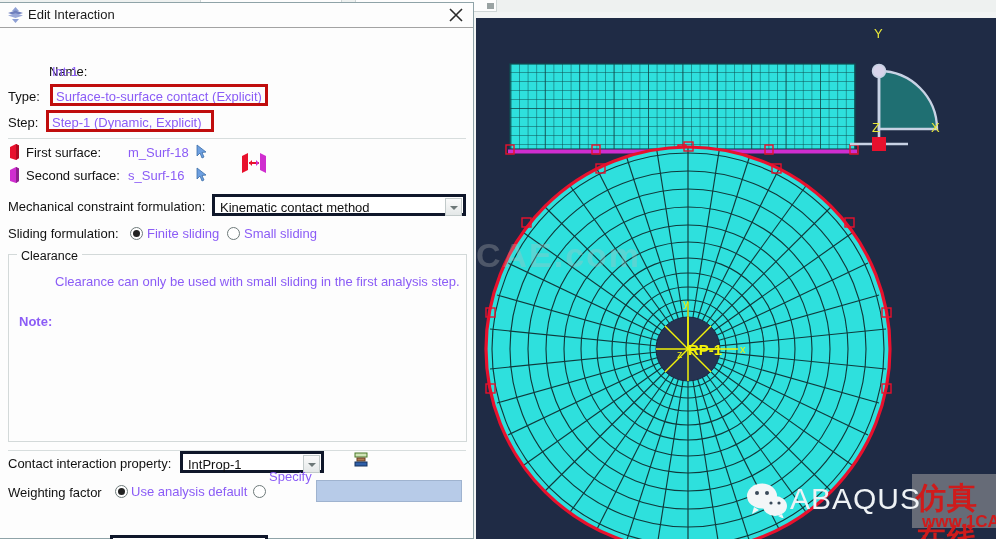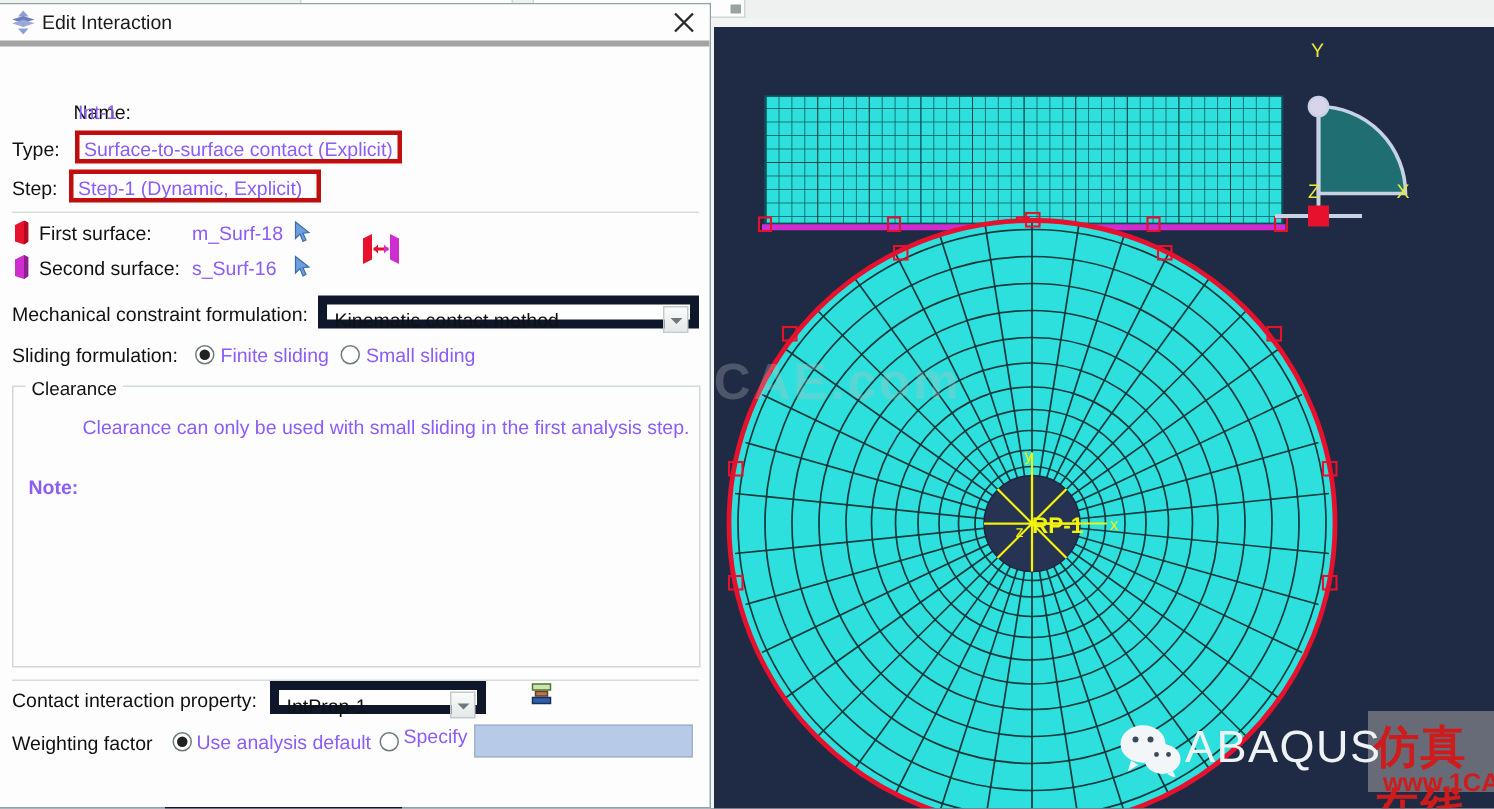--- a/index.html
+++ b/index.html
@@ -52,21 +52,21 @@
     position:absolute;left:166px;top:4px;width:162px;height:54px;background:rgba(160,160,160,0.55);
   }
 
   
   .dialog{
     position:absolute;left:0px;top:2px;width:474px;height:537px;
     background:#fdfdfd;border:1px solid #8fa3a8;border-left:none;
     box-sizing:border-box;
   }
   .title-bar{
-    position:relative;height:24px;background:#fdfdfd;border-bottom:4px solid #a3a3a3;padding-left:24px;
+    position:relative;height:24px;background:#fdfdfd;border-bottom:1px solid #a3a3a3;padding-left:24px;
   }
   .title-icon{position:absolute;left:7px;top:4px;width:17px;height:16px;}
   .title-text{
     position:absolute;left:28px;top:4px;font-size:13px;color:#1a1a1a;
   }
   .close-btn{
     position:absolute;right:8px;top:3px;width:18px;height:18px;cursor:default;
   }
   .close-btn svg{display:block;}
 
@@ -82,21 +82,21 @@
   .sep{position:absolute;left:8px;width:458px;height:1px;background:#d7dddd;}
 
   .swatch{position:absolute;width:9px;height:17px;}
 
   .cursor-ico{position:absolute;width:13px;height:15px;}
 
   .pair-ico{position:absolute;width:28px;height:22px;}
 
   .combo{
     position:absolute;box-sizing:border-box;
-    background:#fff;border:6px solid #0f172a;height:22px;
+    background:#fff;border:3px solid #0f172a;height:22px;
     font-size:13px;color:#111;
   }
   .combo .val{position:absolute;left:5px;top:3px;}
   .combo .arrow{
     position:absolute;right:1px;top:1px;width:17px;height:18px;
     background:linear-gradient(#fbfbfb,#e4e8e8);border:1px solid #c2caca;box-sizing:border-box;
   }
   .combo .arrow:after{
     content:"";position:absolute;left:4px;top:7px;
     border-left:4px solid transparent;border-right:4px solid transparent;
@@ -382,21 +382,21 @@
       <svg class="stack-ico" style="left:353px;top:424px;" viewBox="0 0 16 16">
         <rect x="2" y="1" width="12" height="4" fill="#cfe3b6" stroke="#4a7a2a" stroke-width="1"></rect>
         <rect x="4" y="6" width="8" height="3" fill="#b07a55" stroke="#6a4020" stroke-width="1"></rect>
         <rect x="2" y="10" width="12" height="4" fill="#2f5fa8" stroke="#16325c" stroke-width="1"></rect>
       </svg>
 
       <div class="row lbl" style="left:8px;top:457px;">Weighting factor</div>
       <div class="radio on" style="left:115px;top:457px;"></div>
       <div class="row" style="left:131px;top:456px;">Use analysis default</div>
       <div class="radio" style="left:253px;top:457px;"></div>
-      <div class="row" style="left:269px;top:452px;text-align:right;">Specify</div>
+      <div class="row" style="left:269px;top:441px;text-align:right;">Specify</div>
       <div class="textfield" style="left:316px;top:452px;width:146px;height:22px;"></div>
 
       <div class="combo" style="left:110px;top:507px;width:158px;">
 
         <span class="arrow"></span>
       </div>
 
     </div>
   </div>
 </div>

